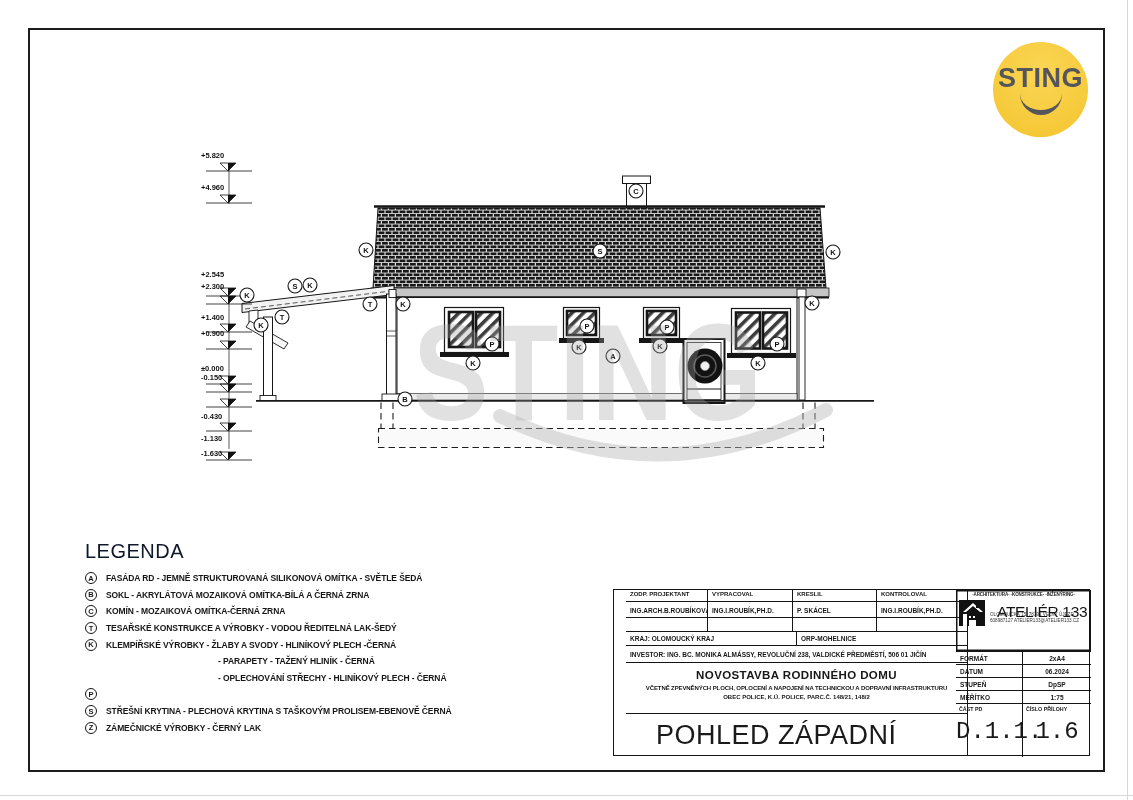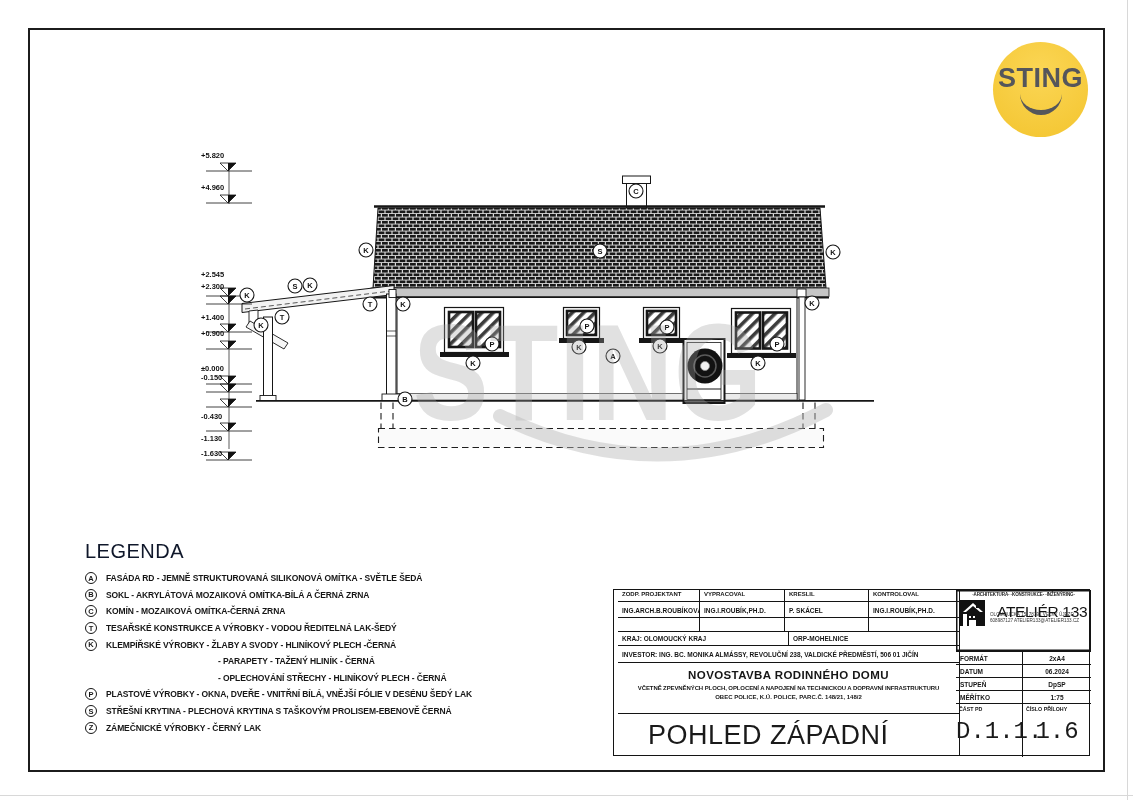--- a/index.html
+++ b/index.html
@@ -44,21 +44,21 @@
     margin-right:9px;flex:0 0 auto;
   }
   .lg-text{font-size:8.5px;font-weight:bold;letter-spacing:-0.1px;white-space:nowrap;}
   .lg-cont{padding-left:133px;}
   
   .tblock{
     position:absolute;left:613px;top:589px;width:477px;height:167px;
     border:1.5px solid #141414;box-sizing:border-box;background:#fff;
   }
   .tblock *{box-sizing:border-box;}
-  .tb-left{position:absolute;left:4px;top:0;width:342px;height:100%;border-right:1.2px solid #141414;}
+  .tb-left{position:absolute;left:12px;top:0;width:342px;height:100%;border-right:1.2px solid #141414;}
   .tb-cols{position:absolute;left:0;top:0;width:100%;height:42px;display:grid;
     grid-template-columns:82px 85px 84px 91px;grid-template-rows:12px 16px 14px;}
   .tb-cols .c{border-right:1px solid #141414;border-bottom:1px solid #141414;
     padding:1px 0 0 4px;font-size:6px;font-weight:bold;overflow:hidden;white-space:nowrap;}
   .tb-cols .c:nth-child(4n){border-right:none;}
   .tb-cols .val{font-size:6.5px;display:flex;align-items:center;}
   .tb-kraj{position:absolute;left:0;top:42px;width:100%;height:14px;display:grid;grid-template-columns:171px 171px;}
   .tb-kraj .c{border-right:1px solid #141414;border-bottom:1px solid #141414;font-size:6.5px;font-weight:bold;
     display:flex;align-items:center;padding-left:4px;white-space:nowrap;}
   .tb-kraj .c:last-child{border-right:none;}
@@ -321,21 +321,20 @@
         <span class="lg-text">KLEMPÍŘSKÉ VÝROBKY - ŽLABY A SVODY - HLINÍKOVÝ PLECH -ČERNÁ</span>
       </div>
       <div class="lg-row lg-cont">
         <span class="lg-text">- PARAPETY - TAŽENÝ HLINÍK - ČERNÁ</span>
       </div>
       <div class="lg-row lg-cont">
         <span class="lg-text">- OPLECHOVÁNÍ STŘECHY - HLINÍKOVÝ PLECH - ČERNÁ</span>
       </div>
       <div class="lg-row">
         <span class="lg-circ">P</span>
-        <span class="lg-text">PLASTOVÉ VÝROBKY - OKNA, DVEŘE - VNITŘNÍ BÍLÁ, VNĚJŠÍ FÓLIE V DESÉNU ŠEDÝ LAK</span>
       </div>
       <div class="lg-row">
         <span class="lg-circ">S</span>
         <span class="lg-text">STŘEŠNÍ KRYTINA - PLECHOVÁ KRYTINA S TAŠKOVÝM PROLISEM-EBENOVĚ ČERNÁ</span>
       </div>
       <div class="lg-row">
         <span class="lg-circ">Z</span>
         <span class="lg-text">ZÁMEČNICKÉ VÝROBKY - ČERNÝ LAK</span>
       </div>
     </div>

